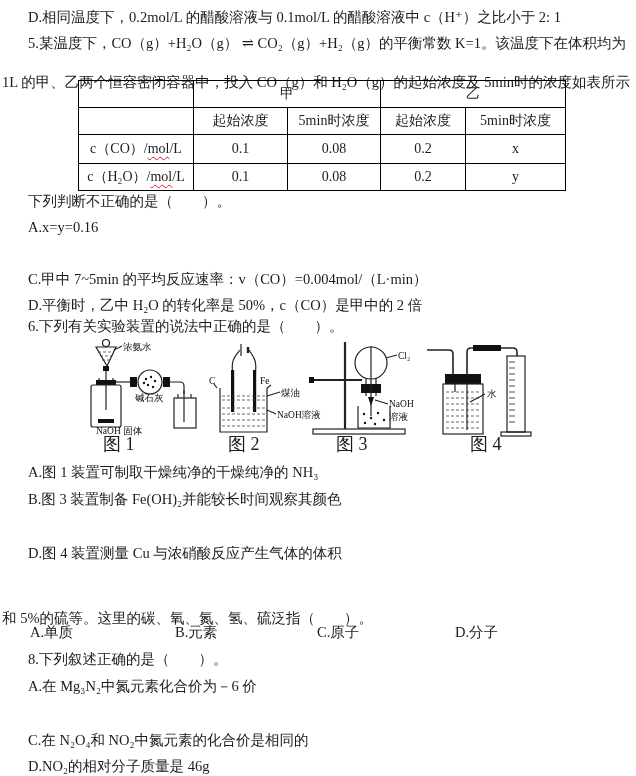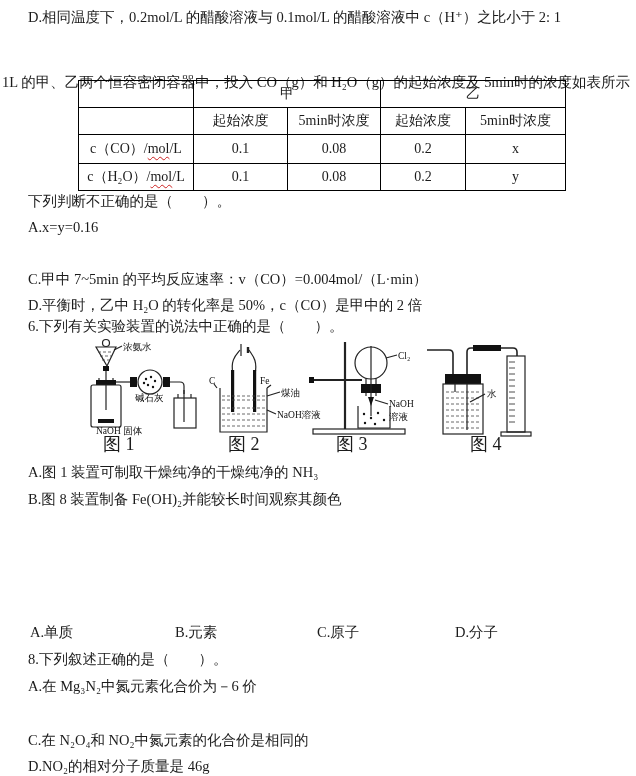--- a/index.html
+++ b/index.html
@@ -24,20 +24,21 @@
   .kf{fill:#111;stroke:none;}
   .dash{stroke:#444;fill:none;stroke-width:0.8;stroke-dasharray:3 2;}
 </style>
 </head>
 <body>
 
 <div id="page">
 
   <div class="line ind" style="top:7px">D.相同温度下，0.2mol/L 的醋酸溶液与 0.1mol/L 的醋酸溶液中 c（H⁺）之比小于 2: 1</div>
 
+  <div class="line ind" style="top:33px">5.某温度下，CO（g）+H₂O（g） ⇌ CO₂（g）+H₂（g）的平衡常数 K=1。该温度下在体积均为</div>
   <div class="line flush" style="top:60px">1L 的甲、乙两个恒容密闭容器中，投入 CO（g）和 H₂O（g）的起始浓度及 5min时的浓度如表所示</div>
 
   <table id="ctable">
     <colgroup>
       <col style="width:115px">
         <col style="width:94px">
         <col style="width:93px">
       <col style="width:85px">
         <col style="width:100px">
     </colgroup>
@@ -182,22 +183,24 @@
         <text class="flabel" x="62" y="57">水</text>
         <rect class="k" x="82" y="16" width="18" height="76"></rect>
         <path class="k" d="M84,22 h6 M84,28 h6 M84,34 h6 M84,40 h6 M84,46 h6 M84,52 h6 M84,58 h6 M84,64 h6 M84,70 h6 M84,76 h6 M84,82 h6" style="stroke-width:0.8"></path>
         <rect class="k" x="76" y="92" width="30" height="4"></rect>
       </svg>
     </div>
     <span class="figcap" style="left:470px;top:96px">图 4</span>
   </div>
 
   <div class="line ind" style="top:462px">A.图 1 装置可制取干燥纯净的干燥纯净的 NH₃</div>
-  <div class="line ind" style="top:489px">B.图 8 装置制备 Fe(OH)₂并能较长时间观察其颜色</div>
-
+  <div class="line ind" style="top:489px">B.图 3 装置制备 Fe(OH)₂并能较长时间观察其颜色</div>
+  <div class="line ind" style="top:543px">D.图 4 装置测量 Cu 与浓硝酸反应产生气体的体积</div>
+
+  <div class="line flush" style="top:596px">和 5%的硫等。这里的碳、氧、氮、氢、硫泛指（　　）。</div>
   <div class="line" style="left:30px;top:622px">A.单质</div>
   <div class="line" style="left:175px;top:622px">B.元素</div>
   <div class="line" style="left:317px;top:622px">C.原子</div>
   <div class="line" style="left:455px;top:622px">D.分子</div>
 
   <div class="line ind" style="top:649px">8.下列叙述正确的是（　　）。</div>
   <div class="line ind" style="top:676px">A.在 Mg₃N₂中氮元素化合价为－6 价</div>
   <div class="line ind" style="top:730px">C.在 N₂O₄和 NO₂中氮元素的化合价是相同的</div>
   <div class="line ind" style="top:756px">D.NO₂的相对分子质量是 46g</div>
 

